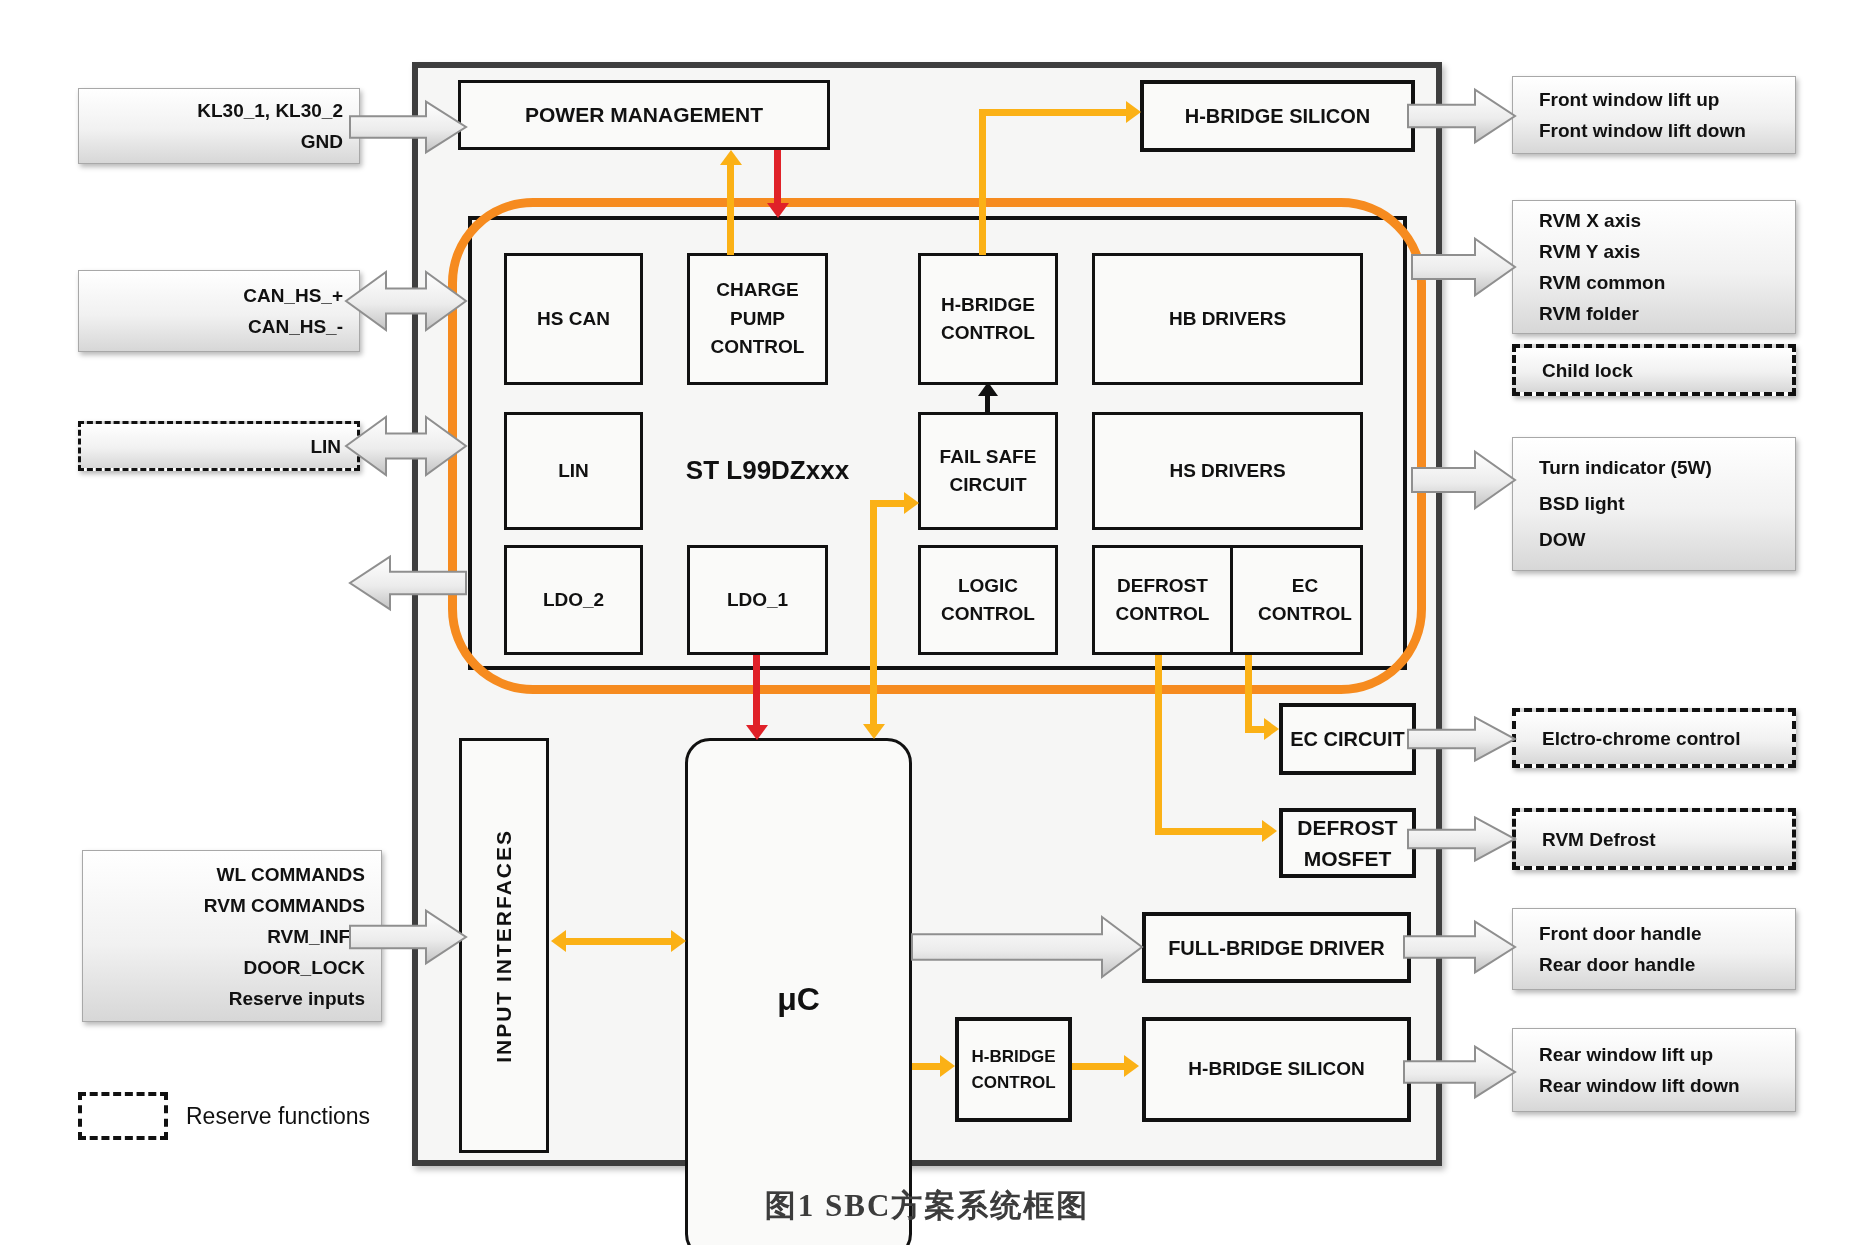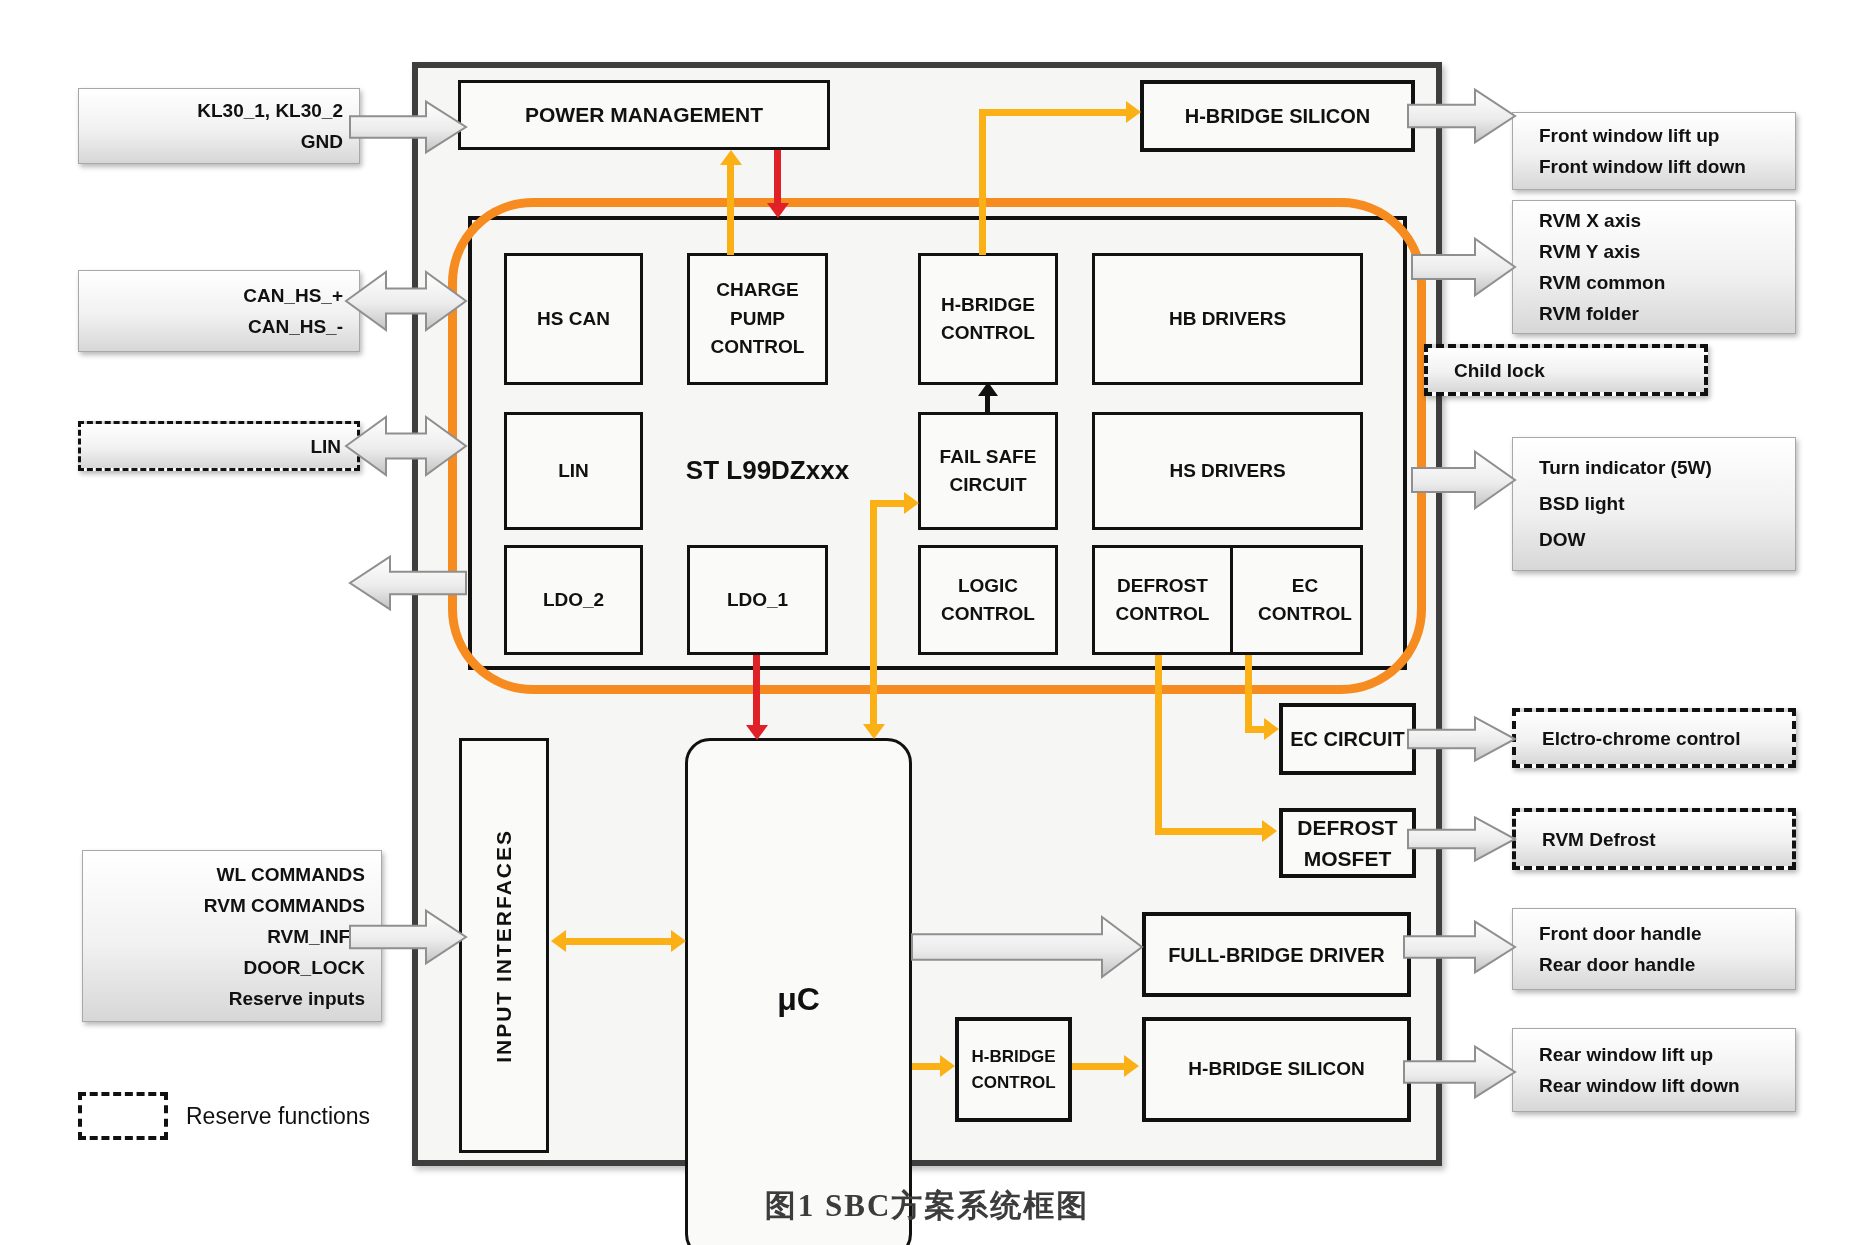--- a/index.html
+++ b/index.html
@@ -87,21 +87,21 @@
   <div class="abs blk" style="left:918px;top:545px;width:140px;height:110px;">LOGIC CONTROL</div>
   <div class="abs blk" style="left:1092px;top:545px;width:138px;height:110px;border-right:0;">DEFROST CONTROL</div>
   <div class="abs blk" style="left:1230px;top:545px;width:133px;height:110px;padding-left:23px;">EC CONTROL</div>
 
   <div class="abs blk" style="left:459px;top:738px;width:90px;height:415px;">
     <span class="vtext">INPUT INTERFACES</span>
   </div>
   <div class="abs blk" style="left:685px;top:738px;width:227px;height:521px;font-size:32px;border-radius:25px;">μC</div>
   <div class="abs blk thick" style="left:955px;top:1017px;width:117px;height:105px;font-size:17px;">H-BRIDGE CONTROL</div>
   <div class="abs blk thick" style="left:1142px;top:1017px;width:269px;height:105px;">H-BRIDGE SILICON</div>
-  <div class="abs blk thick" style="left:1142px;top:912px;width:269px;height:85px;font-size:20px;text-align:center;">FULL-BRIDGE DRIVER</div>
+  <div class="abs blk thick" style="left:1142px;top:912px;width:269px;height:71px;font-size:20px;text-align:center;">FULL-BRIDGE DRIVER</div>
   <div class="abs blk thick" style="left:1279px;top:703px;width:137px;height:72px;font-size:20px;">EC CIRCUIT</div>
   <div class="abs blk thick" style="left:1279px;top:808px;width:137px;height:70px;font-size:21px;">DEFROST MOSFET</div>
 
   <div class="abs glabel r" style="left:78px;top:88px;width:282px;height:76px;">
     <div class="gline">KL30_1, KL30_2</div>
     <div class="gline">GND</div>
   </div>
   <div class="abs glabel r" style="left:78px;top:270px;width:282px;height:82px;">
     <div class="gline">CAN_HS_+</div>
     <div class="gline">CAN_HS_-</div>
@@ -113,31 +113,31 @@
     <div class="gline">WL COMMANDS</div>
     <div class="gline">RVM COMMANDS</div>
     <div class="gline">RVM_INFO</div>
     <div class="gline">DOOR_LOCK</div>
     <div class="gline">Reserve inputs</div>
   </div>
 
   <div class="abs" style="left:78px;top:1092px;width:90px;height:48px;border:4px dashed #111;box-sizing:border-box;"></div>
   <div class="abs" style="left:186px;top:1092px;height:48px;display:flex;align-items:center;font-size:23px;">Reserve functions</div>
 
-  <div class="abs glabel l" style="left:1512px;top:76px;width:284px;height:78px;margin-top:36px;">
+  <div class="abs glabel l" style="left:1512px;top:76px;width:284px;height:78px;">
     <div class="gline">Front window lift up</div>
     <div class="gline">Front window lift down</div>
   </div>
   <div class="abs glabel l" style="left:1512px;top:200px;width:284px;height:134px;">
     <div class="gline">RVM X axis</div>
     <div class="gline">RVM Y axis</div>
     <div class="gline">RVM common</div>
     <div class="gline">RVM folder</div>
   </div>
-  <div class="abs glabel l dashed4" style="left:1424px;top:344px;width:284px;height:52px;">
+  <div class="abs glabel l dashed4" style="left:1512px;top:344px;width:284px;height:52px;">
     <div class="gline">Child lock</div>
   </div>
   <div class="abs glabel l" style="left:1512px;top:437px;width:284px;height:134px;">
     <div class="gline" style="line-height:36px;">Turn indicator (5W)</div>
     <div class="gline" style="line-height:36px;">BSD light</div>
     <div class="gline" style="line-height:36px;">DOW</div>
   </div>
   <div class="abs glabel l dashed4" style="left:1512px;top:708px;width:284px;height:60px;">
     <div class="gline">Elctro-chrome control</div>
   </div>

